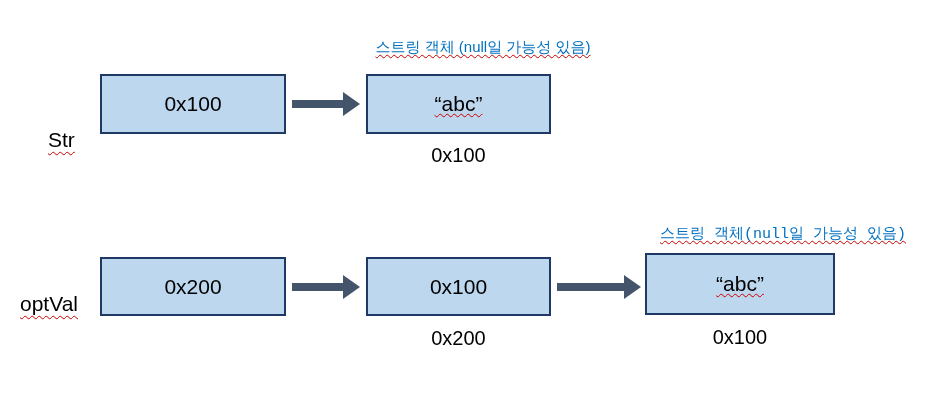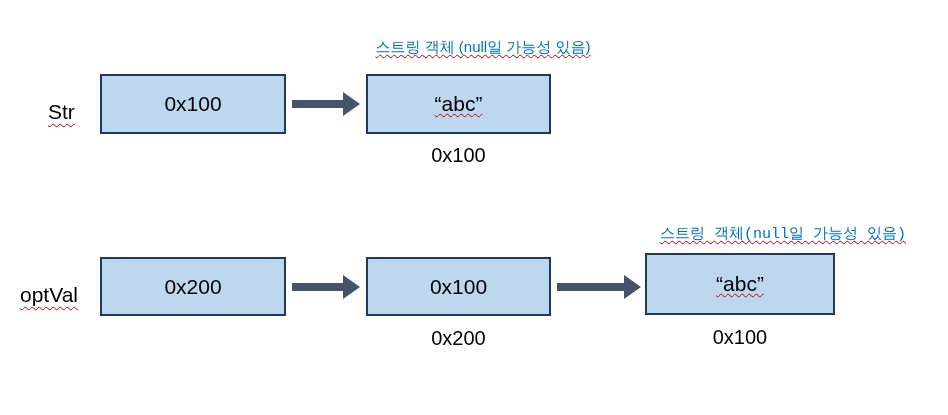--- a/index.html
+++ b/index.html
@@ -44,20 +44,21 @@
     text-align: center;
     white-space: nowrap;
   }
   .caption .red-part { color: var(--caption_red); }
 
   .squiggle {
     text-decoration: underline wavy #cc0000;
     text-decoration-thickness: 1px;
     text-underline-offset: 4px;
     text-decoration-skip-ink: none;
+    margin-top: 28px;
   }
   .squiggle-tight {
     text-decoration: underline wavy #cc0000;
     text-decoration-thickness: 1px;
     text-underline-offset: 2px;
     text-decoration-skip-ink: none;
     text-align: center;
   }
 
   .arrow { position: absolute; height: 24px; }
@@ -90,21 +91,21 @@
   </div>
 
   <div class="caption squiggle-tight" style="left:338px; top:38px; width:290px;">스트링 객체 (null일 가능성 있음)</div>
 
   <div class="mem-box" style="left:366px; top:74px; width:185px; height:60px;">
     <span class="squiggle-tight">“abc”</span>
   </div>
 
   <div class="addr-label" style="left:366px; top:144px; width:185px;">0x100</div>
 
-  <div class="var-label squiggle" style="left:20px; top:283px;">optVal</div>
+  <div class="var-label squiggle" style="left:20px; top:264px;">optVal</div>
 
   <div class="mem-box" style="left:100px; top:257px; width:186px; height:59px;">
     <span>0x200</span>
   </div>
 
   <div class="arrow" style="left:292px; top:275px; width:68px;">
     <span class="shaft"></span>
     <span class="head"></span>
   </div>
 

